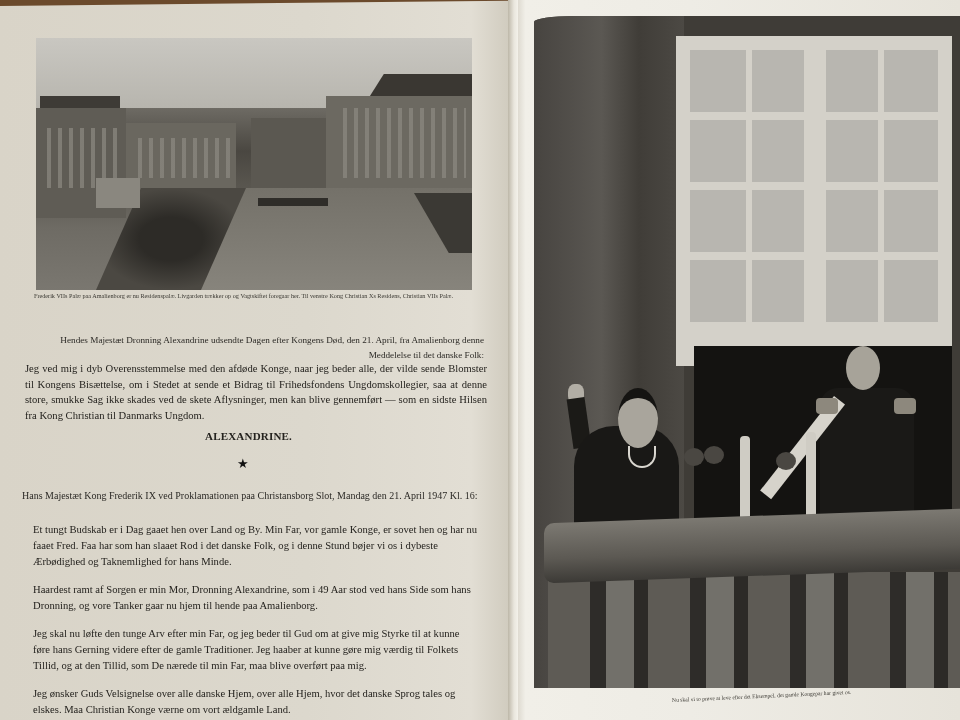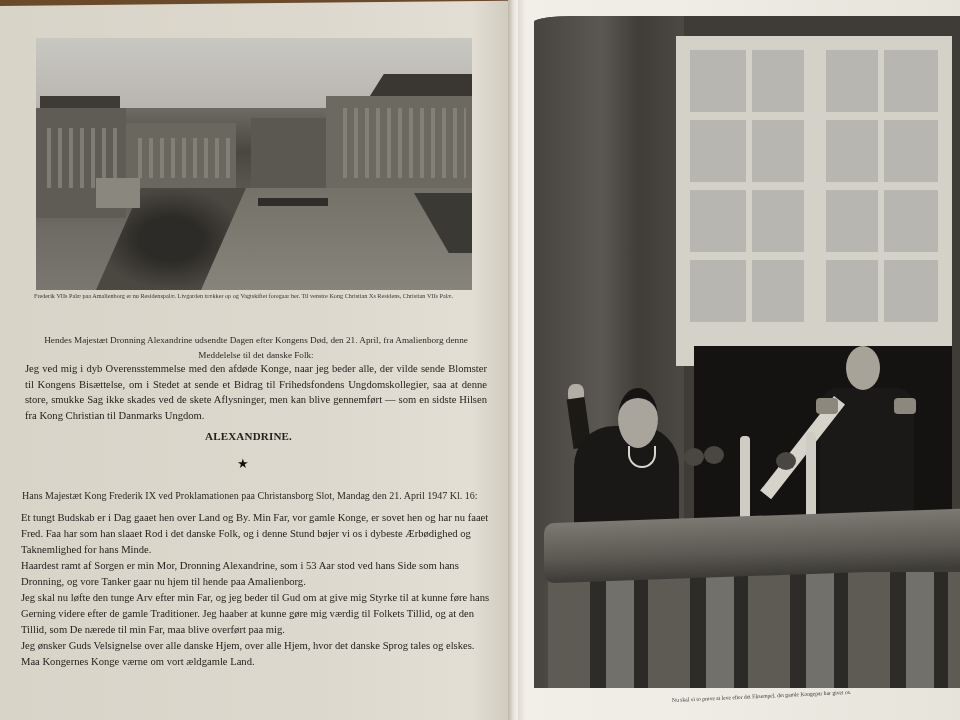--- a/index.html
+++ b/index.html
@@ -41,36 +41,36 @@
   .photo-top .square { position:absolute; left:140px; top:150px; width:296px; height:102px; background:linear-gradient(180deg,#747169,#87847c); }
   .photo-top .crowd { position:absolute; left:60px; top:150px; width:150px; height:102px; background:radial-gradient(#2d2b27 30%,#4b4842 70%);
      clip-path:polygon(30% 0,100% 0,70% 100%,0 100%); }
   .photo-top .crowd-r { position:absolute; left:378px; top:155px; width:58px; height:60px; background:#3b3934; clip-path:polygon(0 0,100% 0,100% 100%,60% 100%); }
   .photo-top .guards { position:absolute; left:222px; top:160px; width:70px; height:8px; background:#2f2d29; }
   .photo-top .monument { position:absolute; left:60px; top:140px; width:44px; height:30px; background:#8a877f; }
   .caption-top {
     position:absolute; left:34px; top:292px; width:440px; font-size:6.2px; color:#3a3832; white-space:nowrap;
   }
   .intro {
-    position:absolute; left:28px; top:333px; width:456px; text-align:center; font-size:9.2px; color:#2c2a26; line-height:15px;
+    position:absolute; left:28px; top:333px; width:456px; text-align:right; font-size:9.2px; color:#2c2a26; line-height:15px;
   }
   .letter {
     position:absolute; left:25px; top:361px; width:462px; font-size:10.6px; color:#24221e; line-height:15.5px; text-align:justify;
   }
   .signature {
     position:absolute; left:205px; top:430px; font-size:11px; font-weight:bold; color:#24221e; letter-spacing:.2px;
   }
   .star { position:absolute; left:237px; top:456px; font-size:13px; color:#111; }
   .procl-head {
     position:absolute; left:22px; top:490px; width:470px; font-size:10px; color:#2c2a26; white-space:nowrap;
   }
   .speech {
     position:absolute; left:21px; top:510px; width:470px; font-size:10.6px; color:#24221e; line-height:16px;
   }
-  .speech p { margin:0; }
+  .speech p { margin:12px; }
   
   .photo-right {
     position:absolute; left:534px; top:16px; width:426px; height:672px;
     background:#3f3c37; overflow:hidden;
     border-top-left-radius:40px 6px;
   }
   .wall { position:absolute; left:0; top:0; width:150px; height:672px;
     background:linear-gradient(90deg,#474440,#5b5853 45%,#403d38 70%,#4c4944); }
   .window-frame { position:absolute; left:142px; top:20px; width:276px; height:330px; background:#d4d1c9; }
   .window-pane { position:absolute; background:#b8b6b0; }
@@ -125,23 +125,23 @@
   <div class="caption-top">Frederik VIIs Palæ paa Amalienborg er nu Residenspalæ. Livgarden trækker op og Vagtskiftet foregaar her. Til venstre Kong Christian Xs Residens, Christian VIIs Palæ.</div>
 
   <div class="intro">Hendes Majestæt Dronning Alexandrine udsendte Dagen efter Kongens Død, den 21. April, fra Amalienborg denne Meddelelse til det danske Folk:</div>
   <div class="letter">Jeg ved mig i dyb Overensstemmelse med den afdøde Konge, naar jeg beder alle, der vilde sende Blomster til Kongens Bisættelse, om i Stedet at sende et Bidrag til Frihedsfondens Ungdomskollegier, saa at denne store, smukke Sag ikke skades ved de skete Aflysninger, men kan blive gennemført — som en sidste Hilsen fra Kong Christian til Danmarks Ungdom.</div>
   <div class="signature">ALEXANDRINE.</div>
   <div class="star">★</div>
 
   <div class="procl-head">Hans Majestæt Kong Frederik IX ved Proklamationen paa Christansborg Slot, Mandag den 21. April 1947 Kl. 16:</div>
   <div class="speech">
     <p>Et tungt Budskab er i Dag gaaet hen over Land og By. Min Far, vor gamle Konge, er sovet hen og har nu faaet Fred. Faa har som han slaaet Rod i det danske Folk, og i denne Stund bøjer vi os i dybeste Ærbødighed og Taknemlighed for hans Minde.</p>
-    <p>Haardest ramt af Sorgen er min Mor, Dronning Alexandrine, som i 53 Aar stod ved hans Side som hans Dronning, og vore Tanker gaar nu hjem til hende paa Amalienborg.</p>
+    <p>Haardest ramt af Sorgen er min Mor, Dronning Alexandrine, som i 49 Aar stod ved hans Side som hans Dronning, og vore Tanker gaar nu hjem til hende paa Amalienborg.</p>
     <p>Jeg skal nu løfte den tunge Arv efter min Far, og jeg beder til Gud om at give mig Styrke til at kunne føre hans Gerning videre efter de gamle Traditioner. Jeg haaber at kunne gøre mig værdig til Folkets Tillid, og at den Tillid, som De nærede til min Far, maa blive overført paa mig.</p>
-    <p>Jeg ønsker Guds Velsignelse over alle danske Hjem, over alle Hjem, hvor det danske Sprog tales og elskes. Maa Kongernes Konge værne om vort ældgamle Land.</p>
+    <p>Jeg ønsker Guds Velsignelse over alle danske Hjem, over alle Hjem, hvor det danske Sprog tales og elskes. Maa Christian Konge værne om vort ældgamle Land.</p>
   </div>
 
   <div class="photo-right">
     <div class="wall"></div>
     <div class="window-frame">
       <div class="window-pane" style="left:14px;top:14px;width:56px;height:62px;"></div>
       <div class="window-pane" style="left:76px;top:14px;width:52px;height:62px;"></div>
       <div class="window-pane" style="left:14px;top:84px;width:56px;height:62px;"></div>
       <div class="window-pane" style="left:76px;top:84px;width:52px;height:62px;"></div>
       <div class="window-pane" style="left:14px;top:154px;width:56px;height:62px;"></div>

